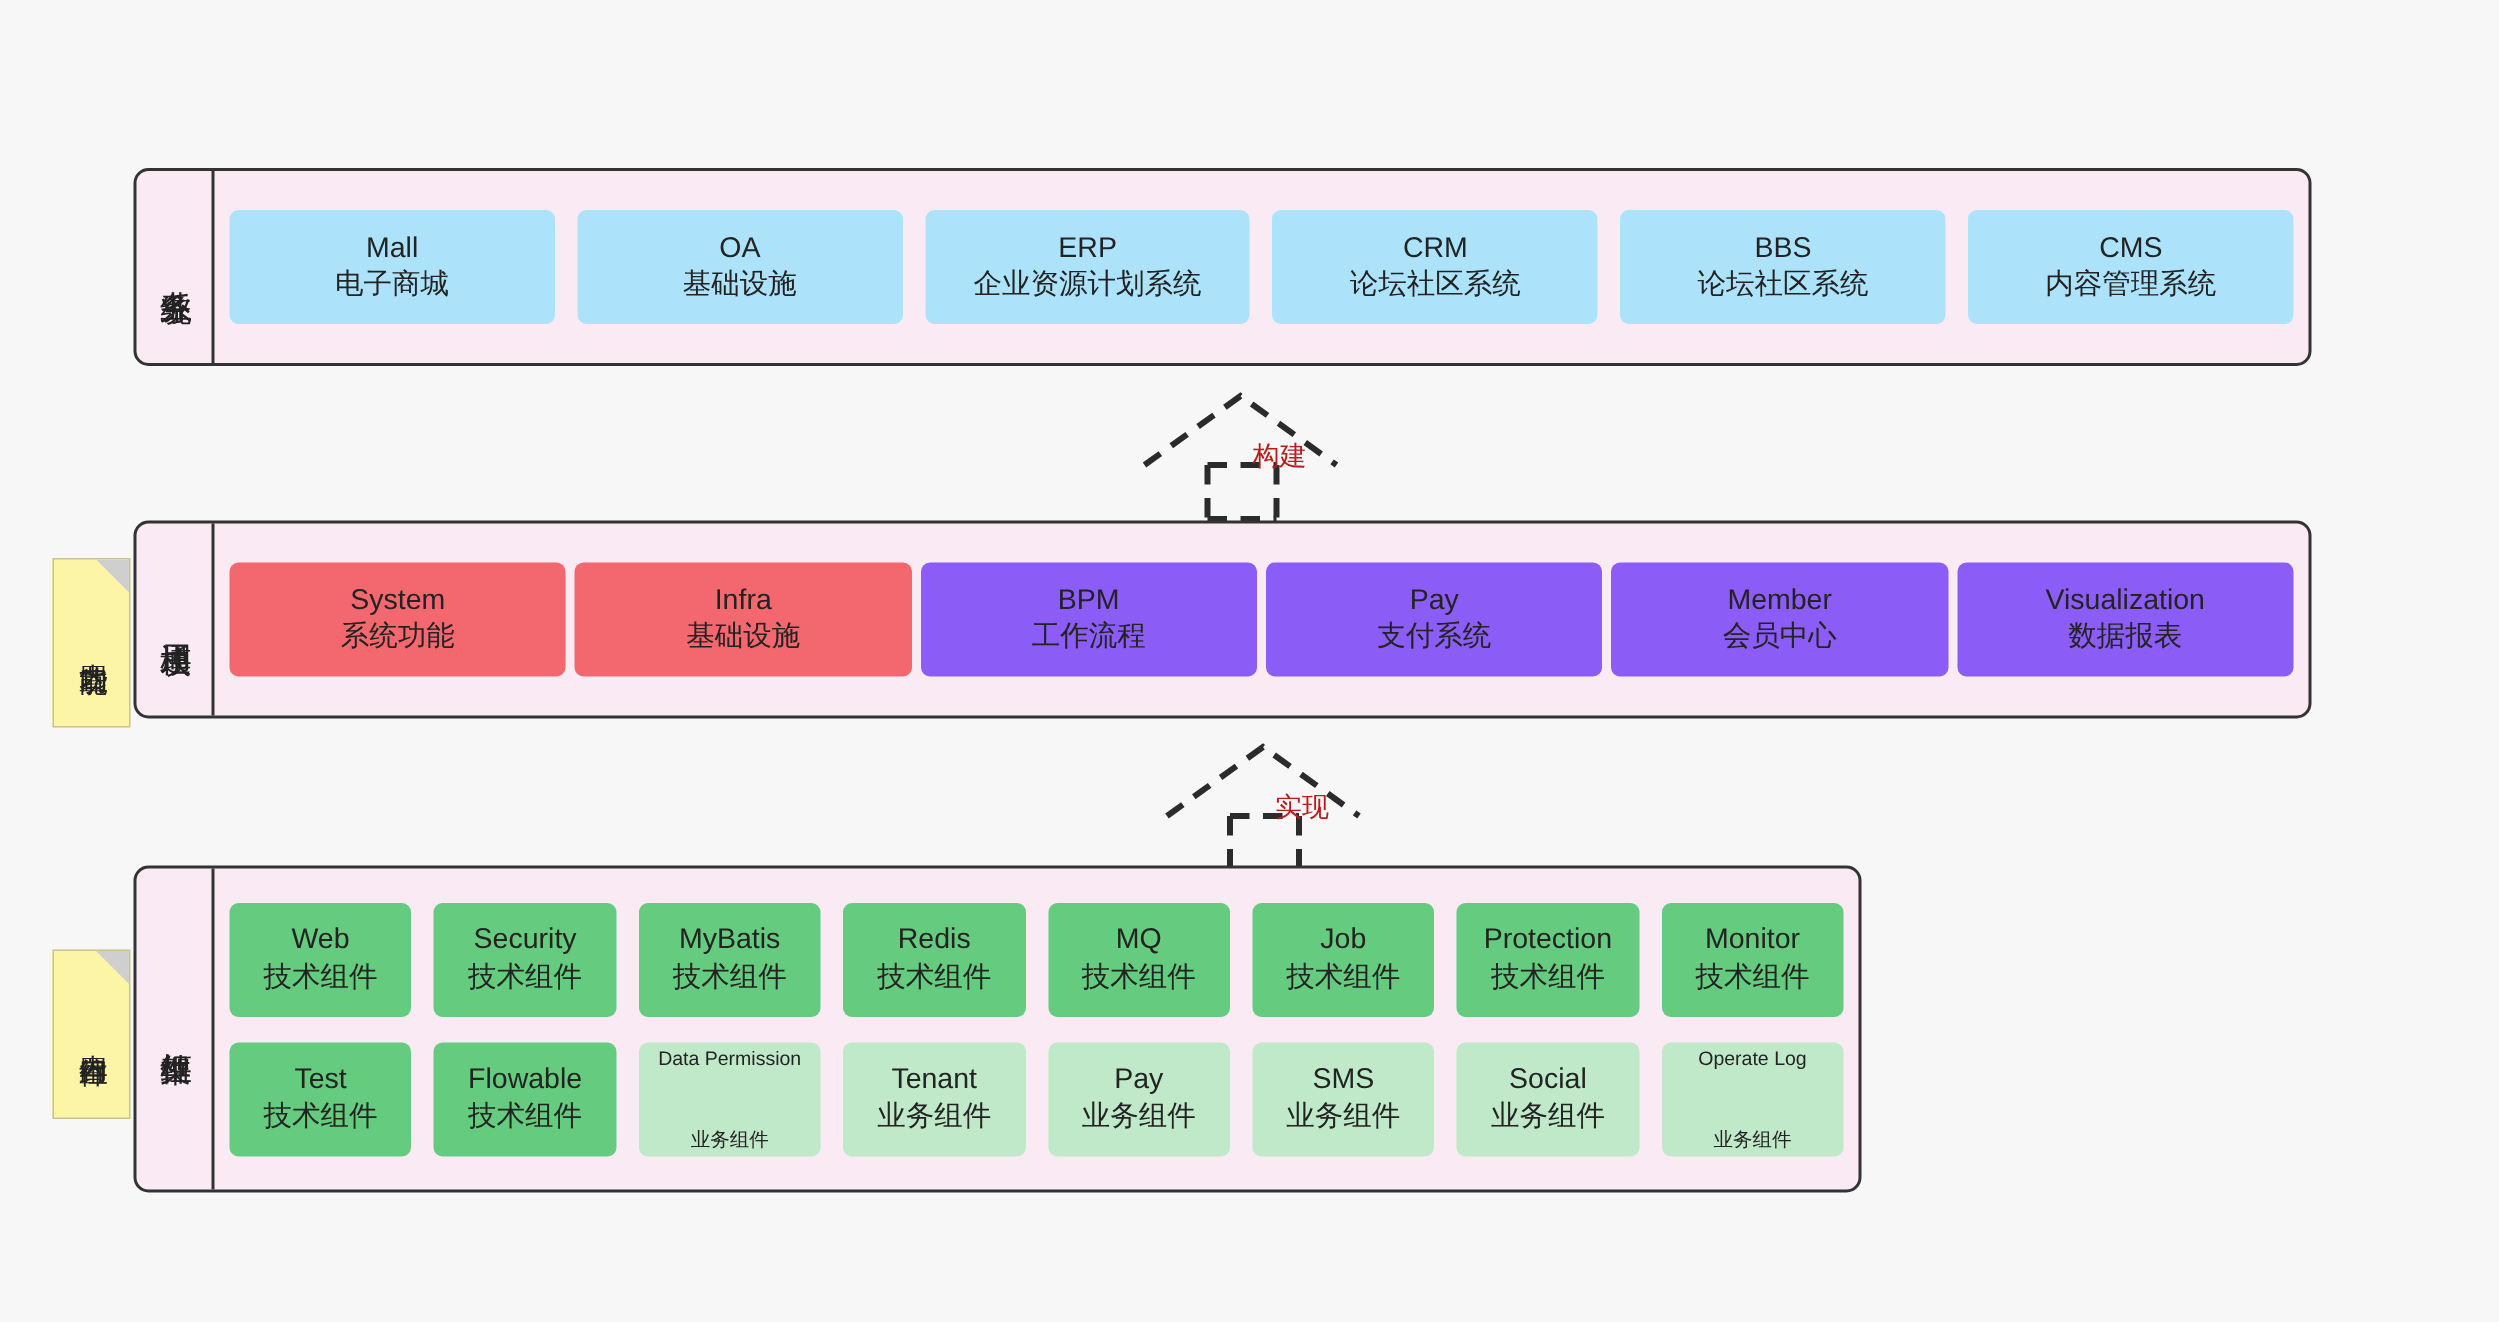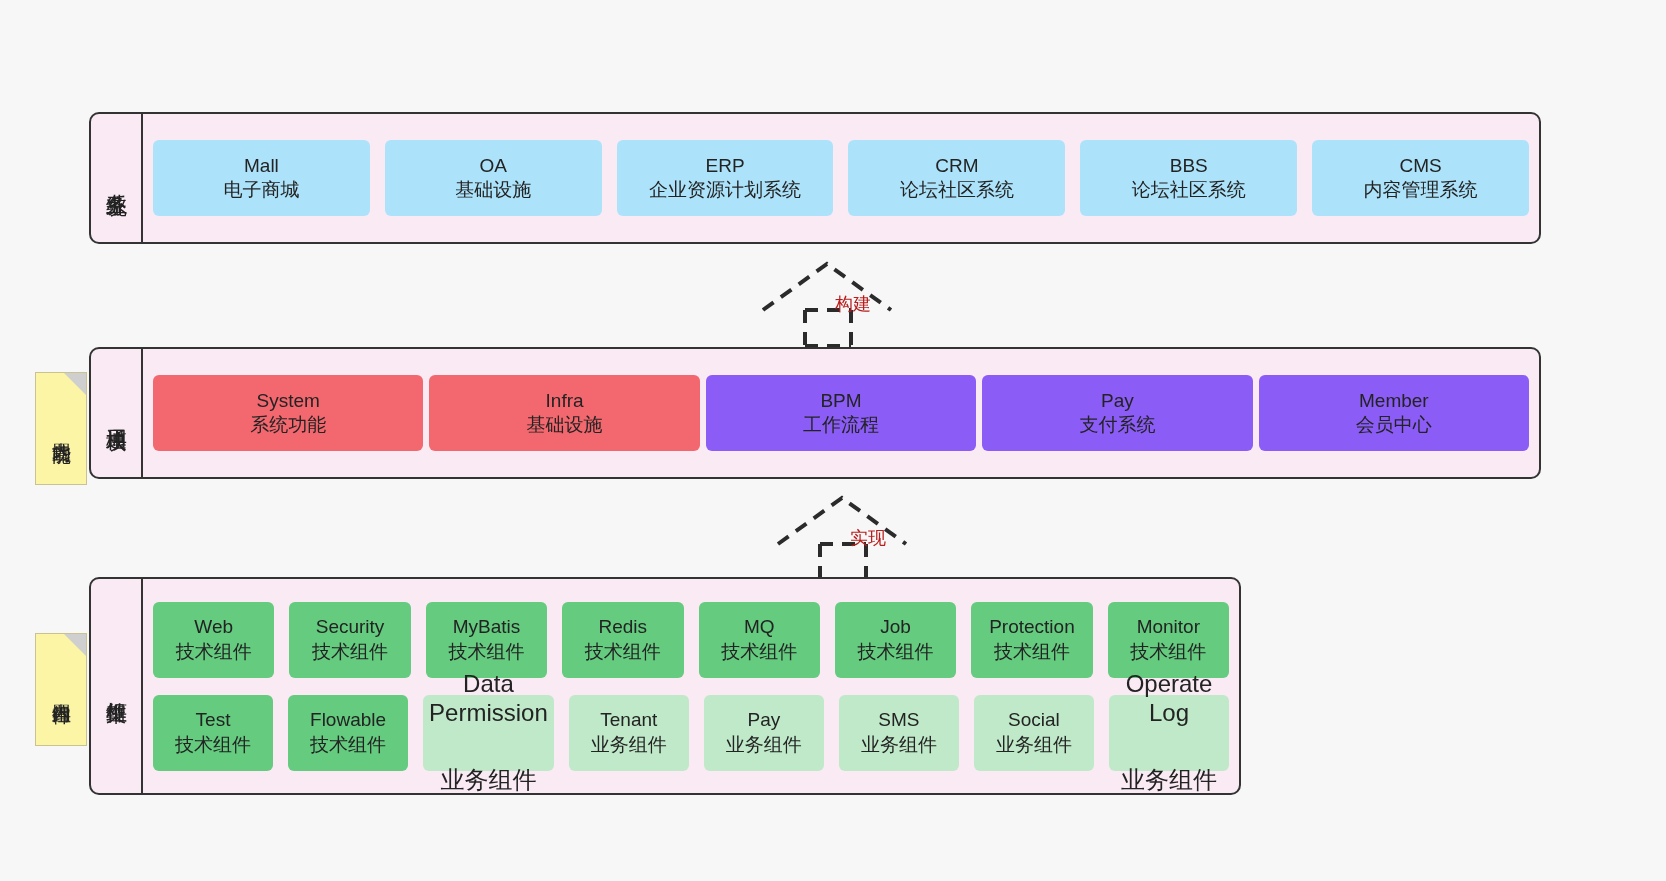--- a/index.html
+++ b/index.html
@@ -72,21 +72,21 @@
   
   .row-mod { gap: 6px; width: 100%; justify-content: space-between; }
   .card.mod-strong { background: #f3686f; height: 76px; flex: 1 1 0; }
   .card.mod-light  { background: #8b5cf6; height: 76px; flex: 1 1 0; }
 
   
   .band-body.fw { flex-direction: column; justify-content: center; padding: 12px 10px; gap: 17px; }
   .fw-row { display: flex; width: 100%; gap: 15px; justify-content: space-between; }
   .card.fw-tech { background: #64cb7f; height: 76px; flex: 1 1 0; }
   .card.fw-biz  { background: #bfe9c8; height: 76px; flex: 1 1 0; }
-  .card.three-line { font-size: 24px; line-height: 1.2; gap: 38px; }
+  .card.three-line { font-size: 13px; line-height: 1.2; gap: 38px; }
 
   
   .note {
     position: absolute;
     background: #fbf5a5;
     border: 1px solid #c9c48f;
     display: flex;
     align-items: center;
     justify-content: center;
     font-size: 19px;
@@ -184,20 +184,24 @@
           <div class="t1">BPM</div>
           <div class="t2">工作流程</div>
         </div>
         <div class="card mod-light">
           <div class="t1">Pay</div>
           <div class="t2">支付系统</div>
         </div>
         <div class="card mod-light">
           <div class="t1">Member</div>
           <div class="t2">会员中心</div>
+        </div>
+        <div class="card mod-light">
+          <div class="t1">Visualization</div>
+          <div class="t2">数据报表</div>
         </div>
       </div>
   </div>
 
   <div class="arrow-wrap" style="left:770px; top:492px; width:155px; height:90px;">
     <svg width="155" height="90" viewBox="0 0 155 90">
       <path d="M 8 52 L 72 6 L 136 52" fill="none" stroke="#2b2b2b" stroke-width="4" stroke-dasharray="13,9" stroke-linecap="butt"></path>
       <path d="M 50 52 L 96 52" fill="none" stroke="#2b2b2b" stroke-width="4" stroke-dasharray="13,9"></path>
       <path d="M 50 52 L 50 90" fill="none" stroke="#2b2b2b" stroke-width="4" stroke-dasharray="13,9"></path>
       <path d="M 96 52 L 96 90" fill="none" stroke="#2b2b2b" stroke-width="4" stroke-dasharray="13,9"></path>

